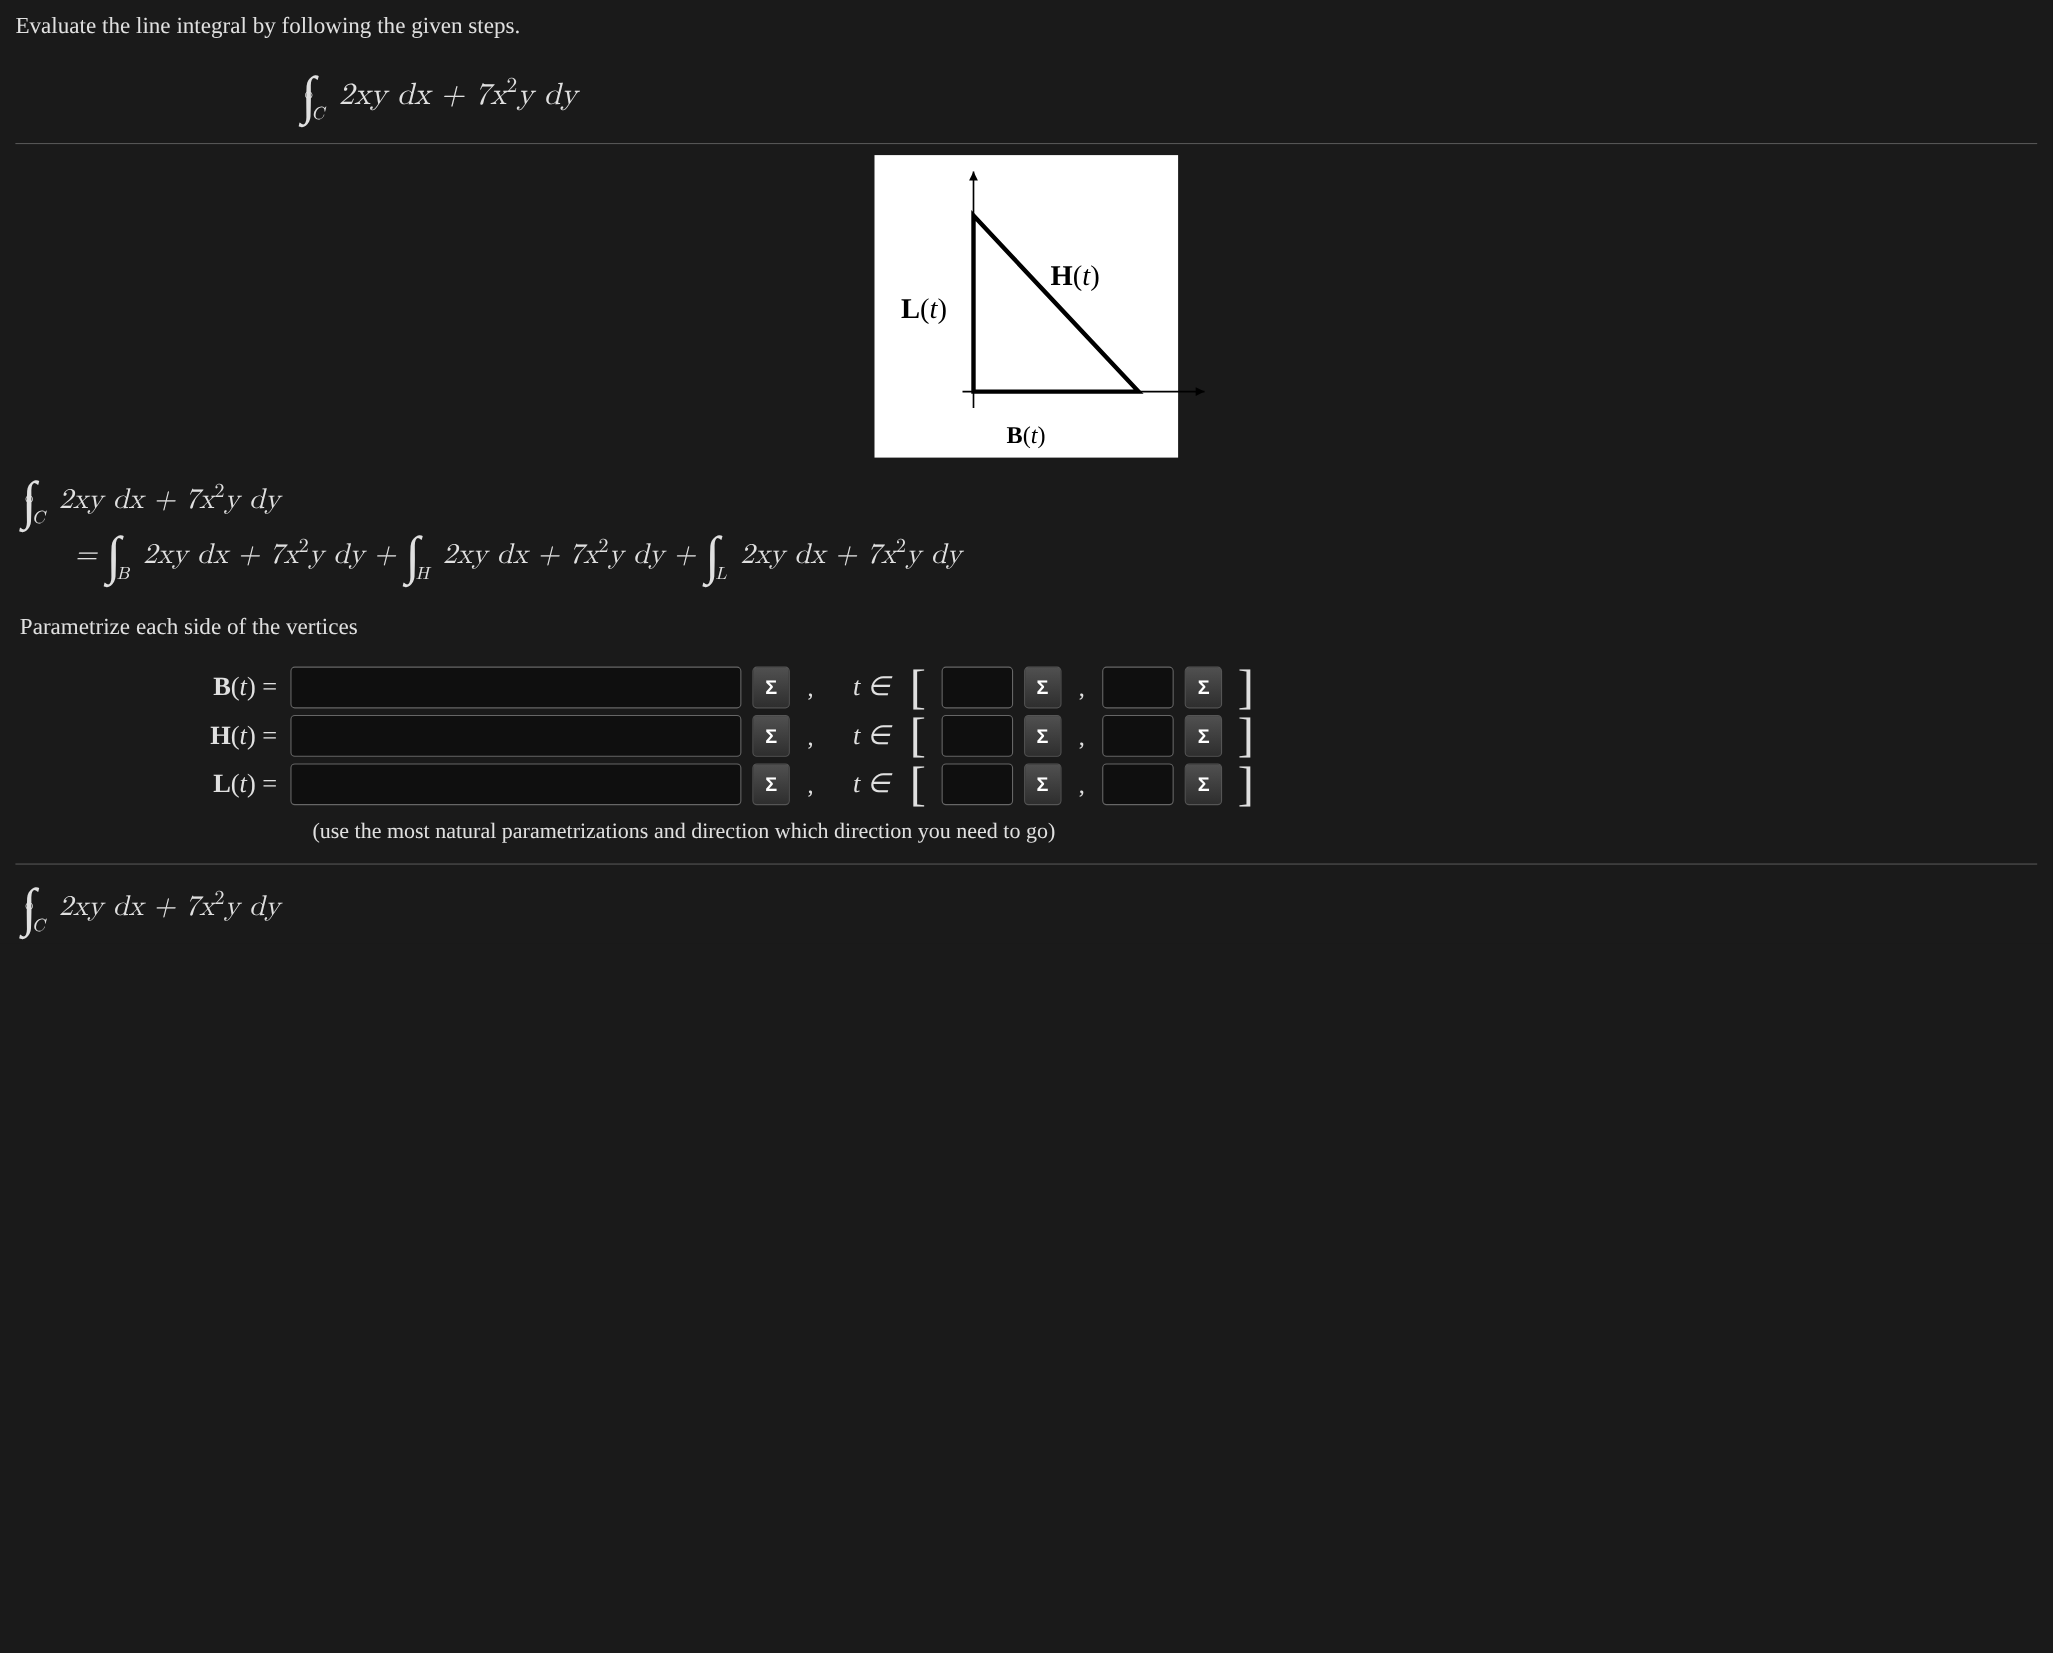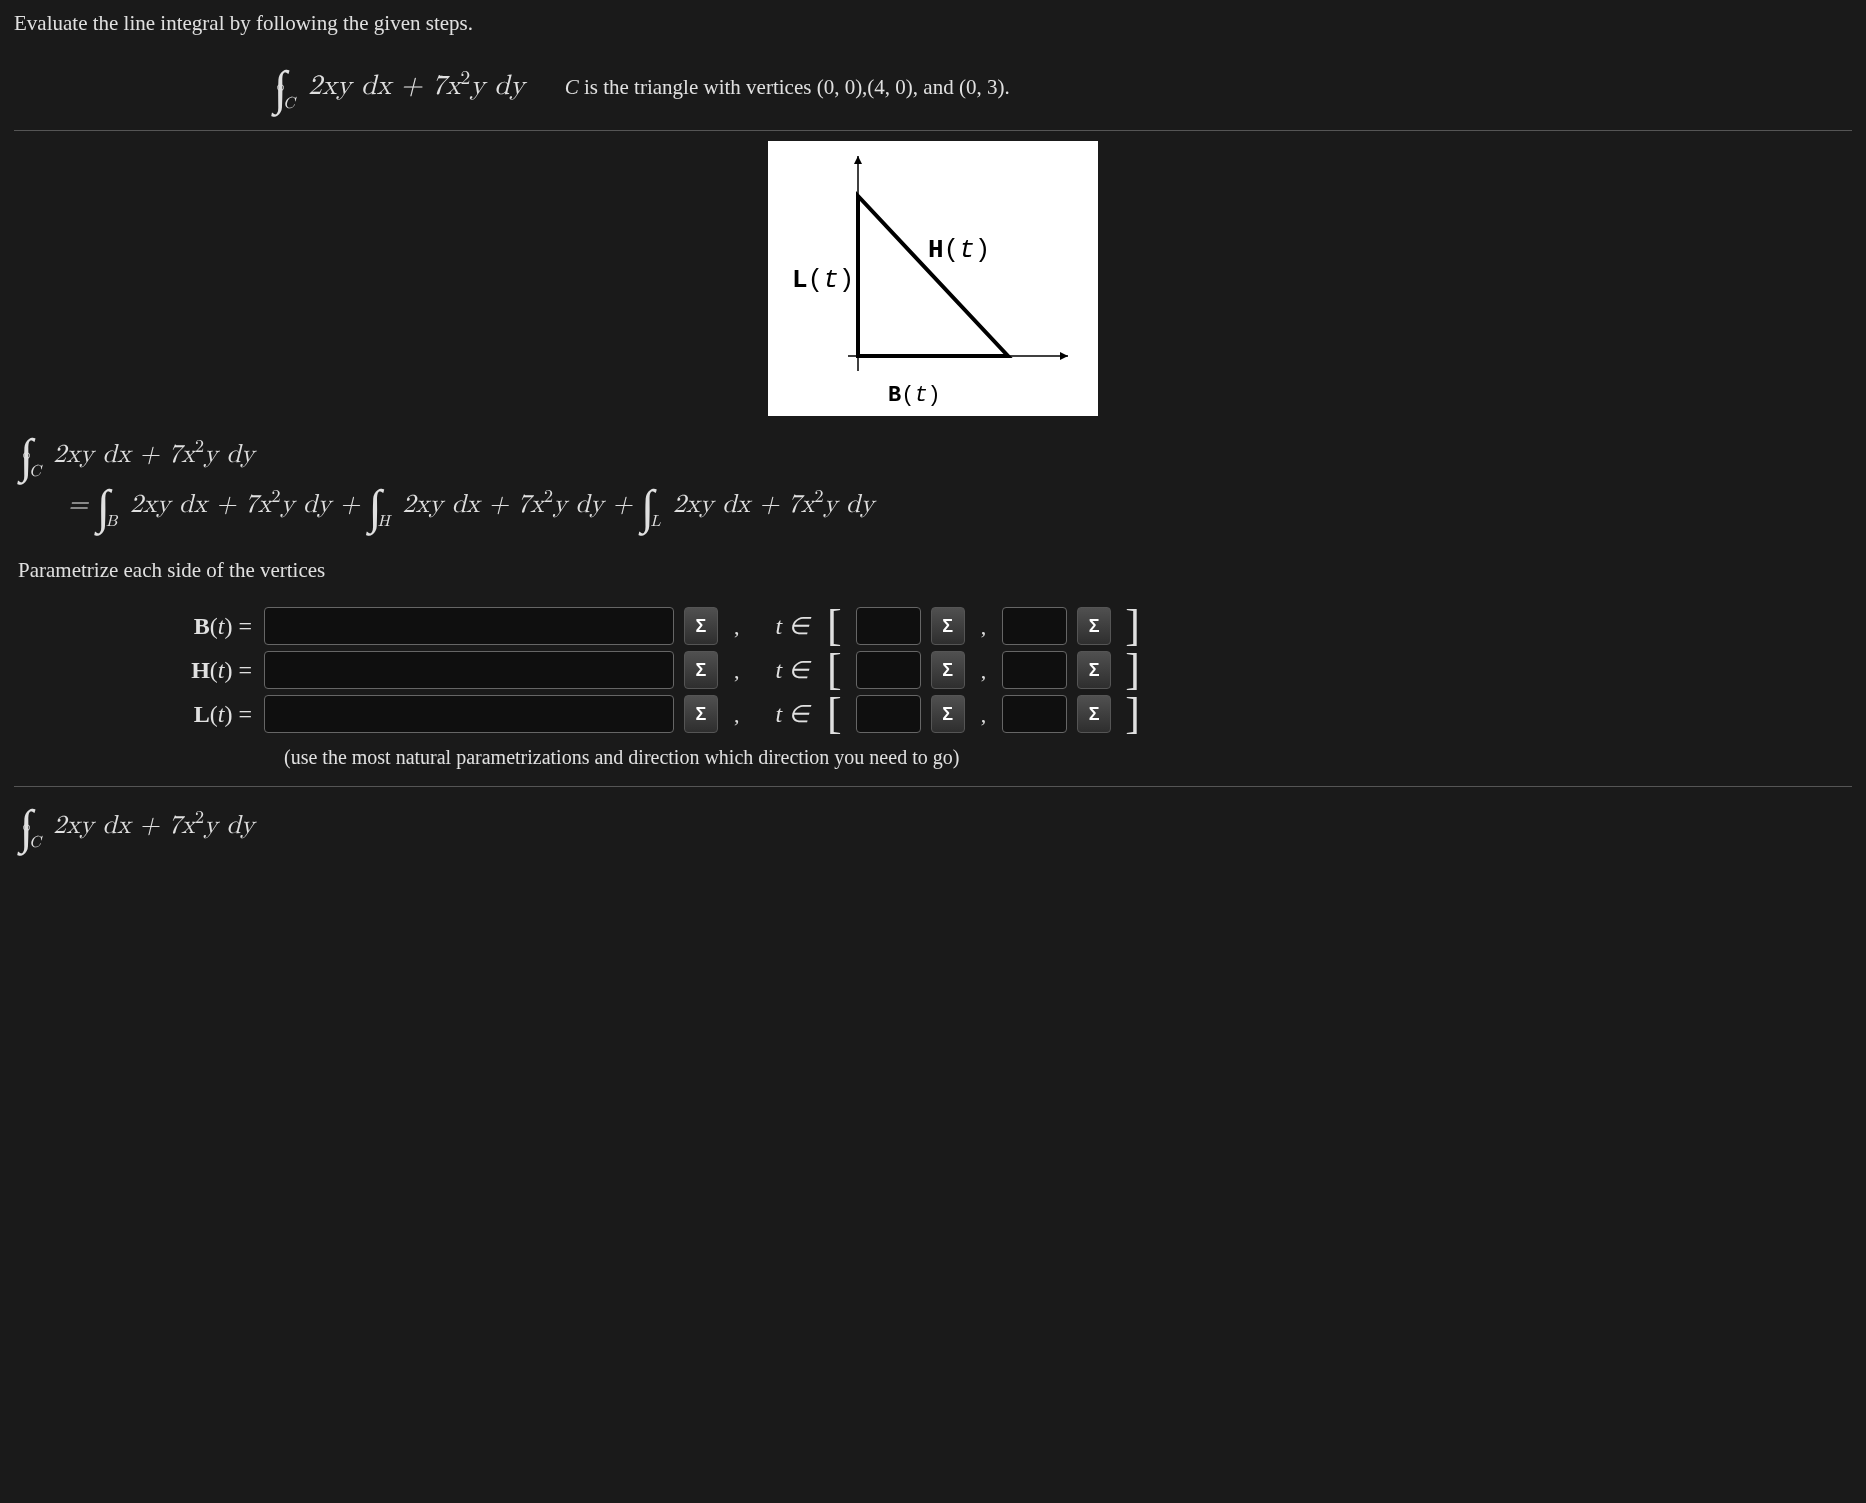--- a/index.html
+++ b/index.html
@@ -38,24 +38,24 @@
     margin: 0;
   }
   .diagram-wrap {
     display: flex;
     justify-content: center;
     margin: 10px 0 14px;
   }
   .diagram {
     background: #fff;
     color: #000;
-    width: 330px;
+    width: 276px;
     height: 275px;
     position: relative;
-    font-family: Liberation Mono, monospace;
+    font-family: Liberation Serif, serif;
   }
   .math-block {
     font-style: italic;
     font-size: 26px;
     font-family: 'Latin Modern Math', Cambria, 'Times New Roman', serif;
     margin: 14px 0 24px 6px;
     line-height: 1.9;
   }
   .param-grid {
     display: grid;
@@ -176,23 +176,20 @@
 
 <div class="page">
 
   <div class="prompt">Evaluate the line integral by following the given steps.</div>
 
   <div class="math-row">
     <span class="math-expr">
       <span class="oint">∫</span><span class="oint-sub">C</span>
       2<i>xy</i> <i>dx</i> + 7<i>x</i><sup class="sq">2</sup><i>y</i> <i>dy</i>
     </span>
-    <span>
-      <i>C</i> is the triangle with vertices (0, 0),(4, 0), and (0, 3).
-    </span>
   </div>
 
   <hr class="sep">
 
 
   <div class="diagram-wrap">
     <div class="diagram">
       <svg viewBox="0 0 330 275" width="330" height="275">
 
         <line x1="80" y1="215" x2="300" y2="215" stroke="#000" stroke-width="1.5"></line>

